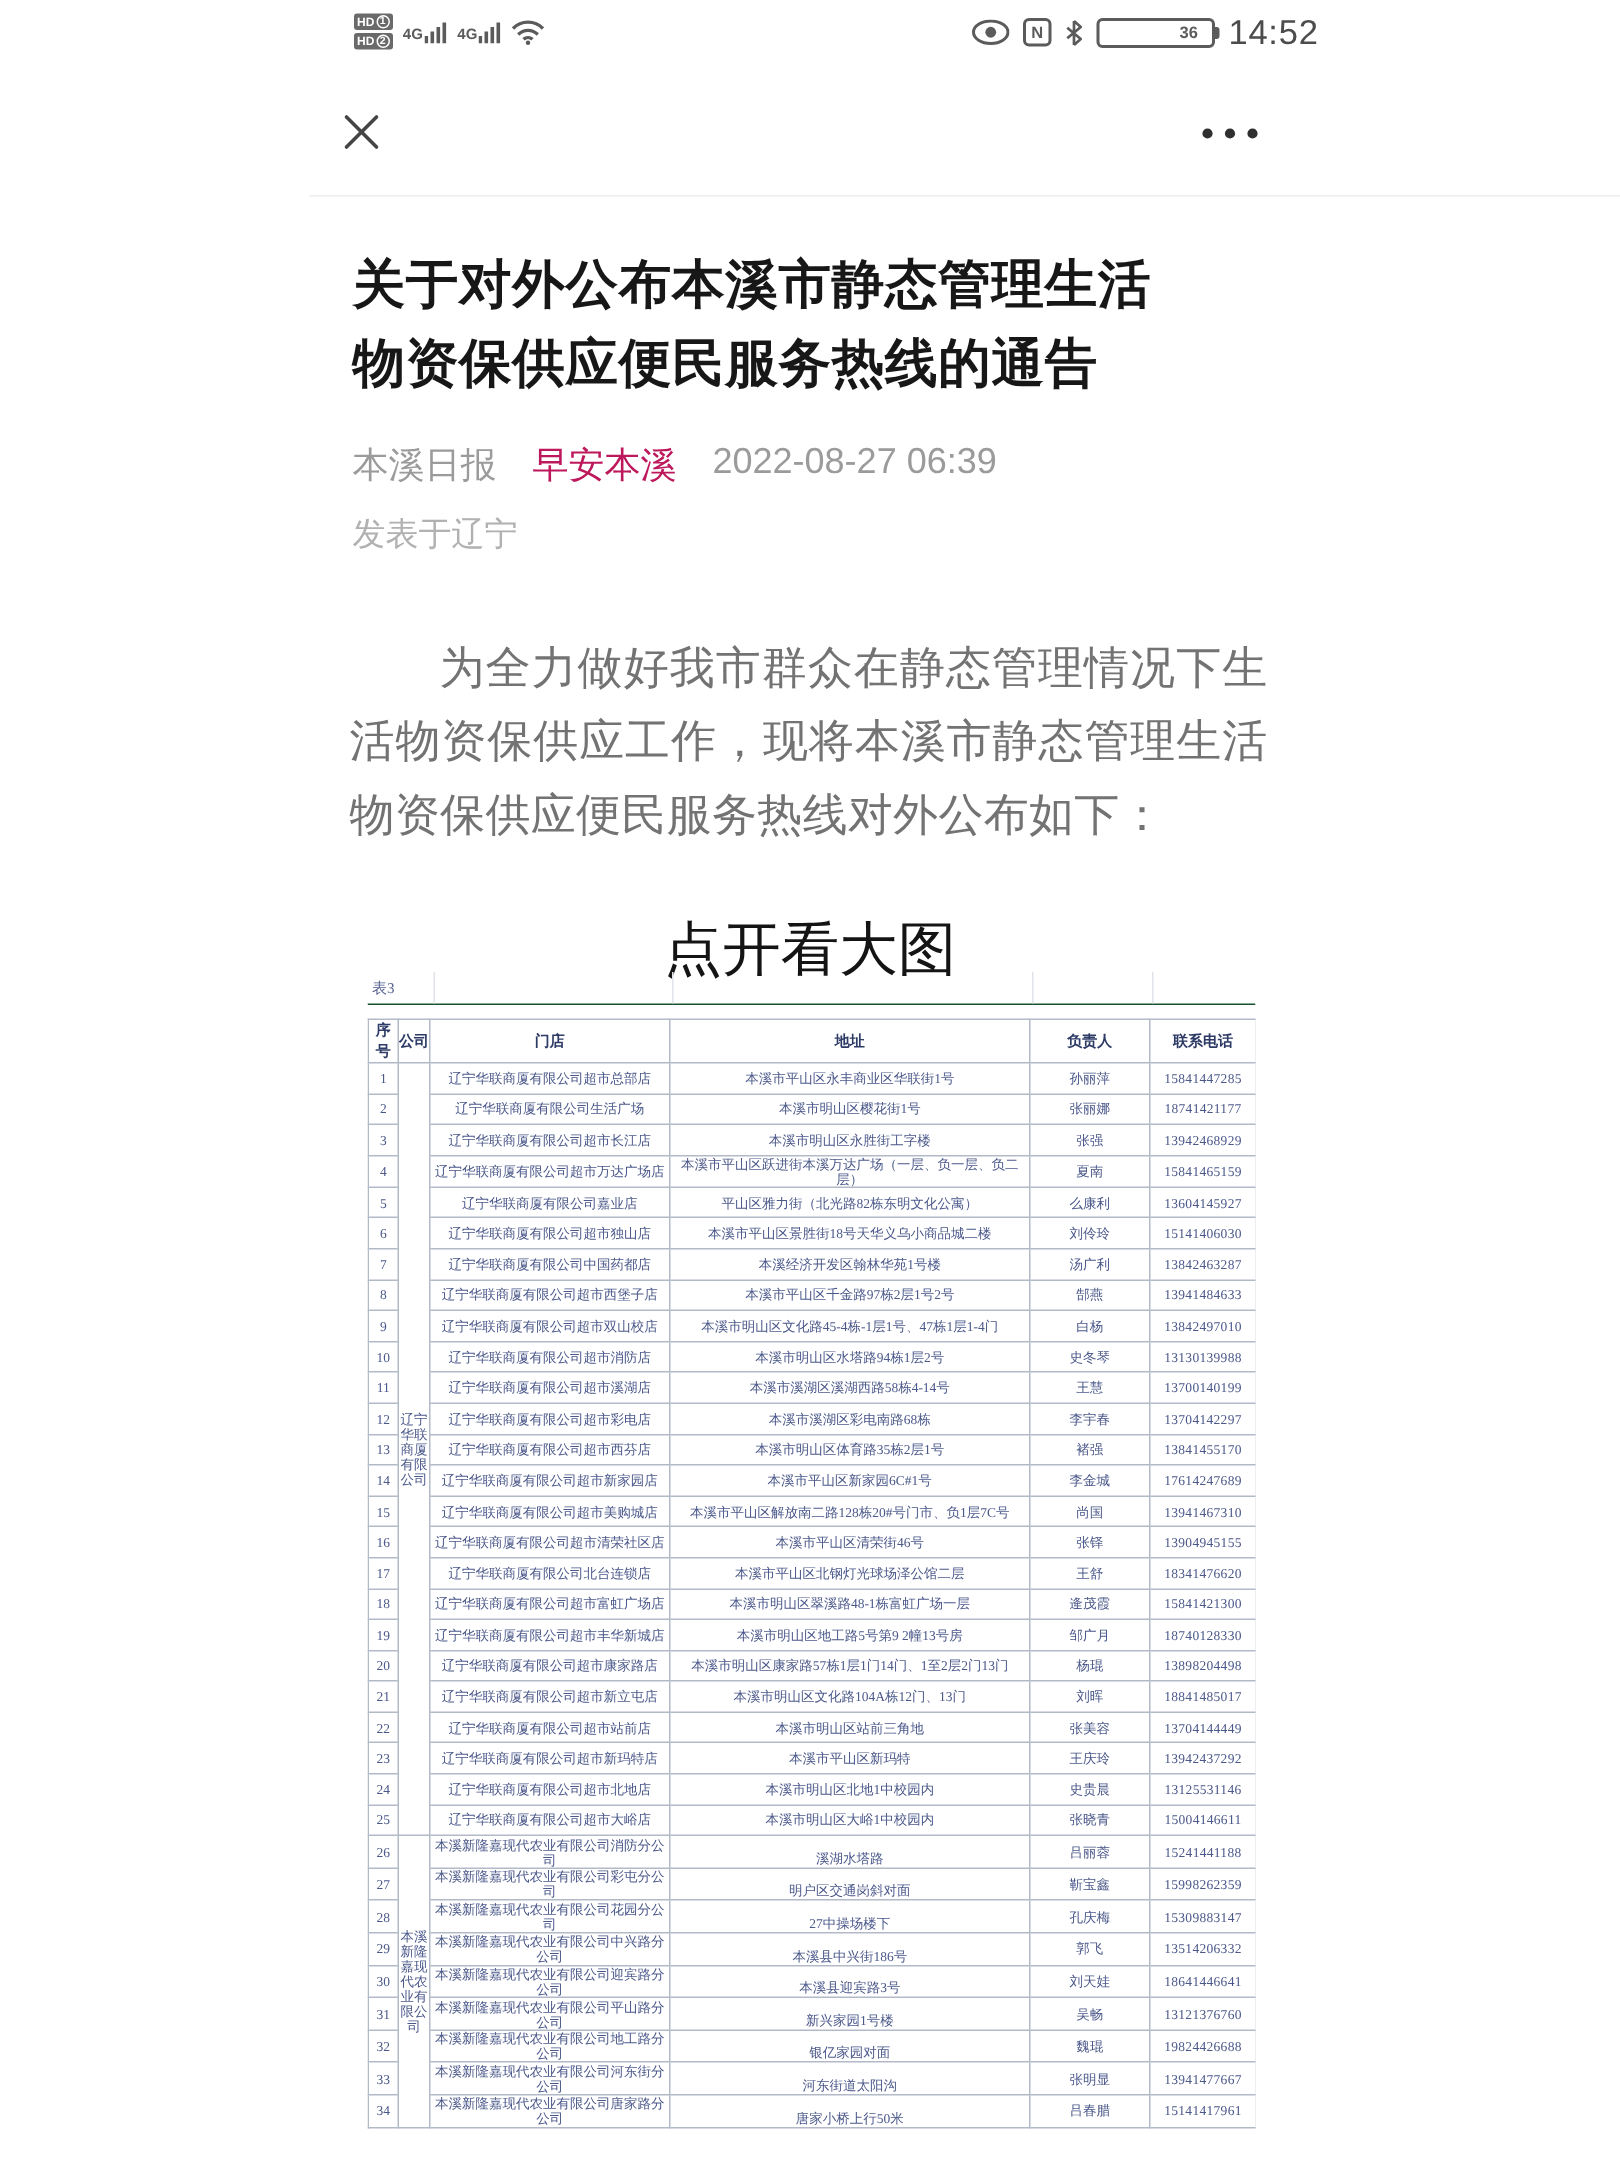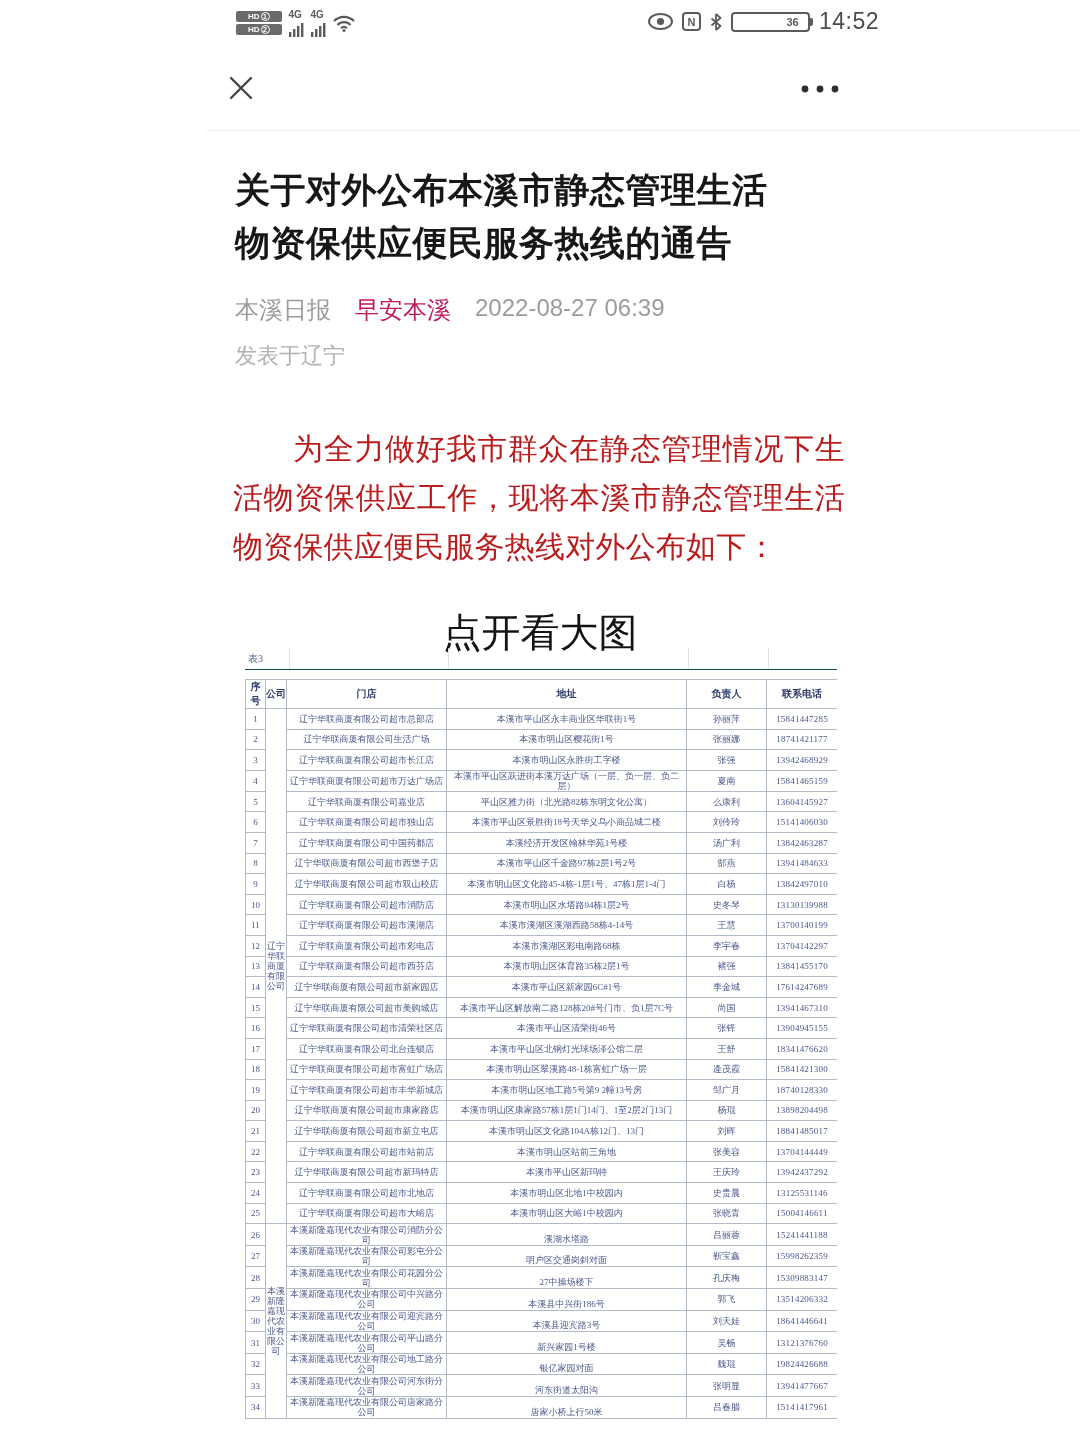--- a/index.html
+++ b/index.html
@@ -5,24 +5,24 @@
   html,body{margin:0;padding:0;}
   body{
     width:1080px;height:1439px;overflow:hidden;position:relative;
     background:#ffffff;font-family:"Liberation Sans","DejaVu Sans",sans-serif;
   }
   
   .statusbar{position:absolute;left:0;top:0;width:1080px;height:56px;color:#5b5b5b;}
   .sb-left{position:absolute;left:236px;top:9px;display:flex;align-items:center;gap:7px;}
   .hd-stack{display:flex;flex-direction:column;gap:2px;}
   .hd{background:#6a6a6a;color:#fff;border-radius:2px;font-size:8px;font-weight:700;
-      line-height:11px;height:11px;padding:0 12px;display:flex;align-items:center;gap:1px;}
+      line-height:11px;height:11px;padding:0 2px;display:flex;align-items:center;gap:1px;}
   .hd i{font-style:normal;font-size:7px;border:1px solid #fff;border-radius:50%;width:7px;height:7px;
         line-height:7px;text-align:center;}
-  .net{display:flex;align-items:flex-start;gap:1px;flex-direction:column;}
+  .net{display:flex;align-items:flex-end;gap:1px;}
   .net em{font-style:normal;font-size:10px;font-weight:700;color:#5b5b5b;}
   .sb-right{position:absolute;left:648px;top:8px;display:flex;align-items:center;gap:9px;}
   .nfc{border:2px solid #5b5b5b;border-radius:4px;width:15px;height:15px;font-size:11px;font-weight:700;
        display:flex;align-items:center;justify-content:center;color:#5b5b5b;}
   .battery{border:2px solid #5b5b5b;border-radius:4px;width:31px;height:16px;font-size:11px;
        display:flex;align-items:center;justify-content:center;color:#5b5b5b;position:relative;font-weight:600;padding-left:44px;}
   .battery:after{content:"";position:absolute;right:-5px;top:4px;width:3px;height:8px;background:#5b5b5b;
        border-radius:0 2px 2px 0;}
   .sb-time{font-size:23px;color:#4c4c4c;letter-spacing:0.5px;}
   
@@ -32,21 +32,21 @@
   
   .article-title{position:absolute;left:235px;top:163px;width:545px;
     font-size:35px;line-height:53px;font-weight:600;color:#171717;letter-spacing:0.5px;}
   .meta-row{position:absolute;left:235px;top:294px;display:flex;gap:24px;font-size:24px;}
   .meta-source{color:#9b9b9b;}
   .meta-account{color:#be185d;cursor:pointer;}
   .meta-date{color:#9b9b9b;}
   .meta-location{position:absolute;left:235px;top:341px;font-size:22px;color:#b1b1b1;}
   
   .article-body{position:absolute;left:233px;top:424px;width:612px;
-    font-size:30px;line-height:49px;color:#b91c1c;text-align:justify;text-indent:2em;letter-spacing:0.2px;}
+    font-size:30px;line-height:49px;color:#737373;text-align:justify;text-indent:2em;letter-spacing:0.2px;font-family:Liberation Mono, monospace;}
   .image-caption{position:absolute;left:235px;top:606px;width:610px;text-align:center;
     font-size:39px;color:#141414;}
   
   .doc-image{position:absolute;left:245px;top:648px;width:592px;height:791px;overflow:hidden;
     filter:blur(0.32px);font-family:"Liberation Serif","DejaVu Serif",serif;color:#4b588a;cursor:pointer;}
   .sheet-strip{position:relative;height:22px;border-bottom:1px solid #14532d;font-size:10px;
     color:#556090;display:flex;align-items:center;padding-left:3px;box-sizing:border-box;}
   .sheet-strip .vline{position:absolute;top:0;bottom:0;width:1px;background:#e0e3e9;}
   .doc-title{height:27px;line-height:27px;text-align:center;font-size:15px;font-weight:700;
     color:#2e3b66;letter-spacing:1px;border-bottom:1px solid #e3e6ec;}

